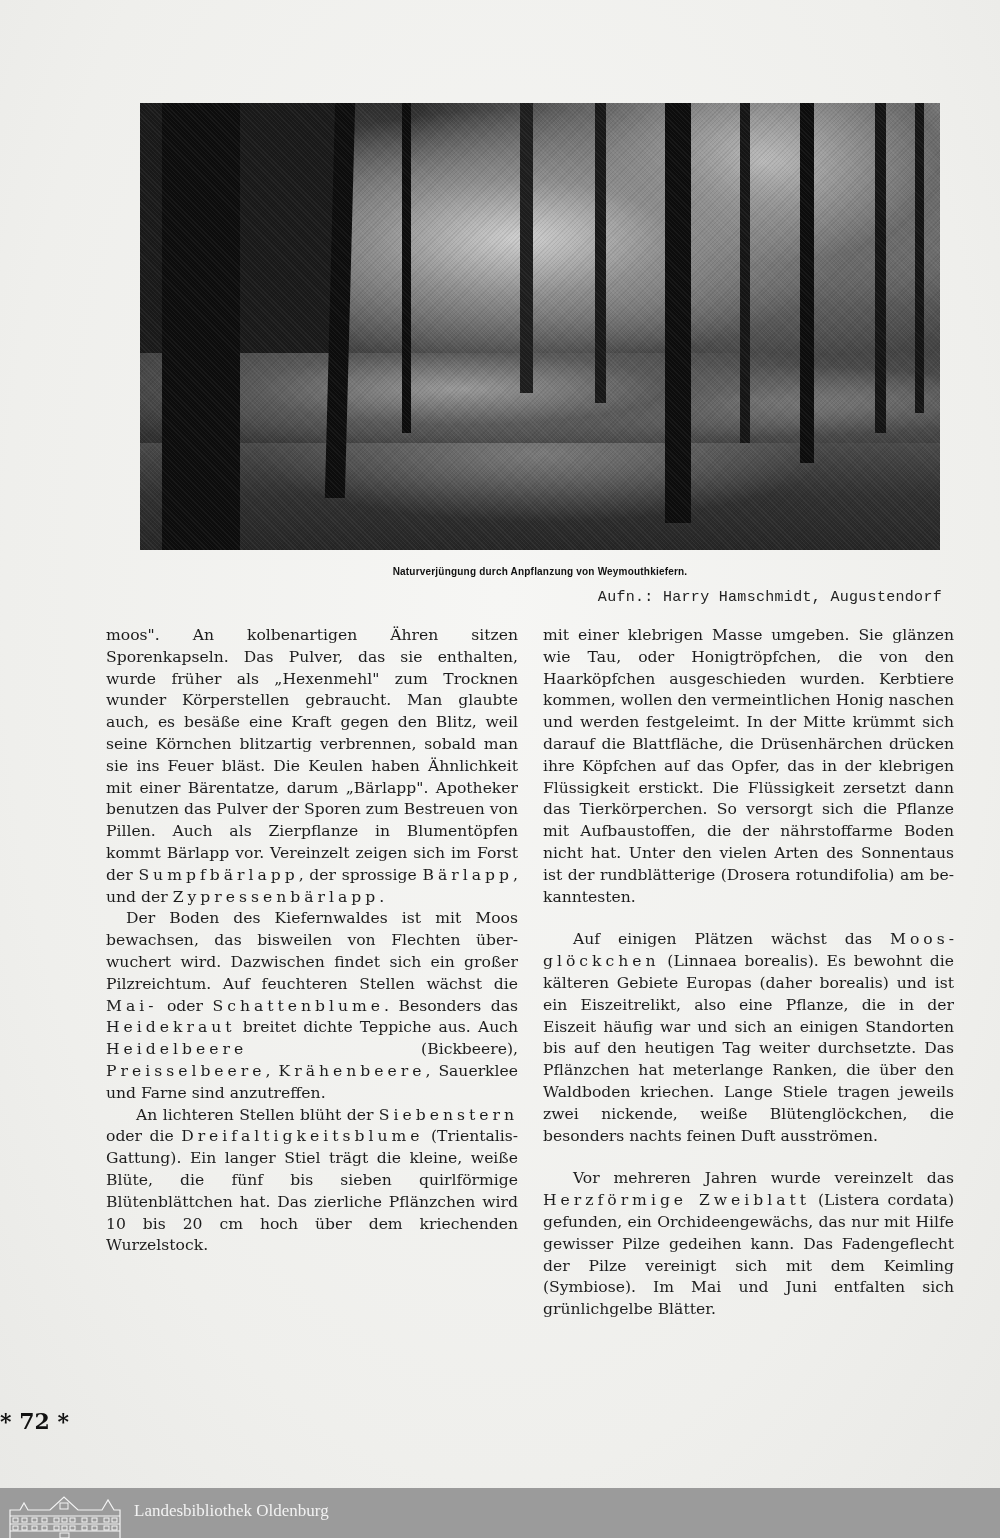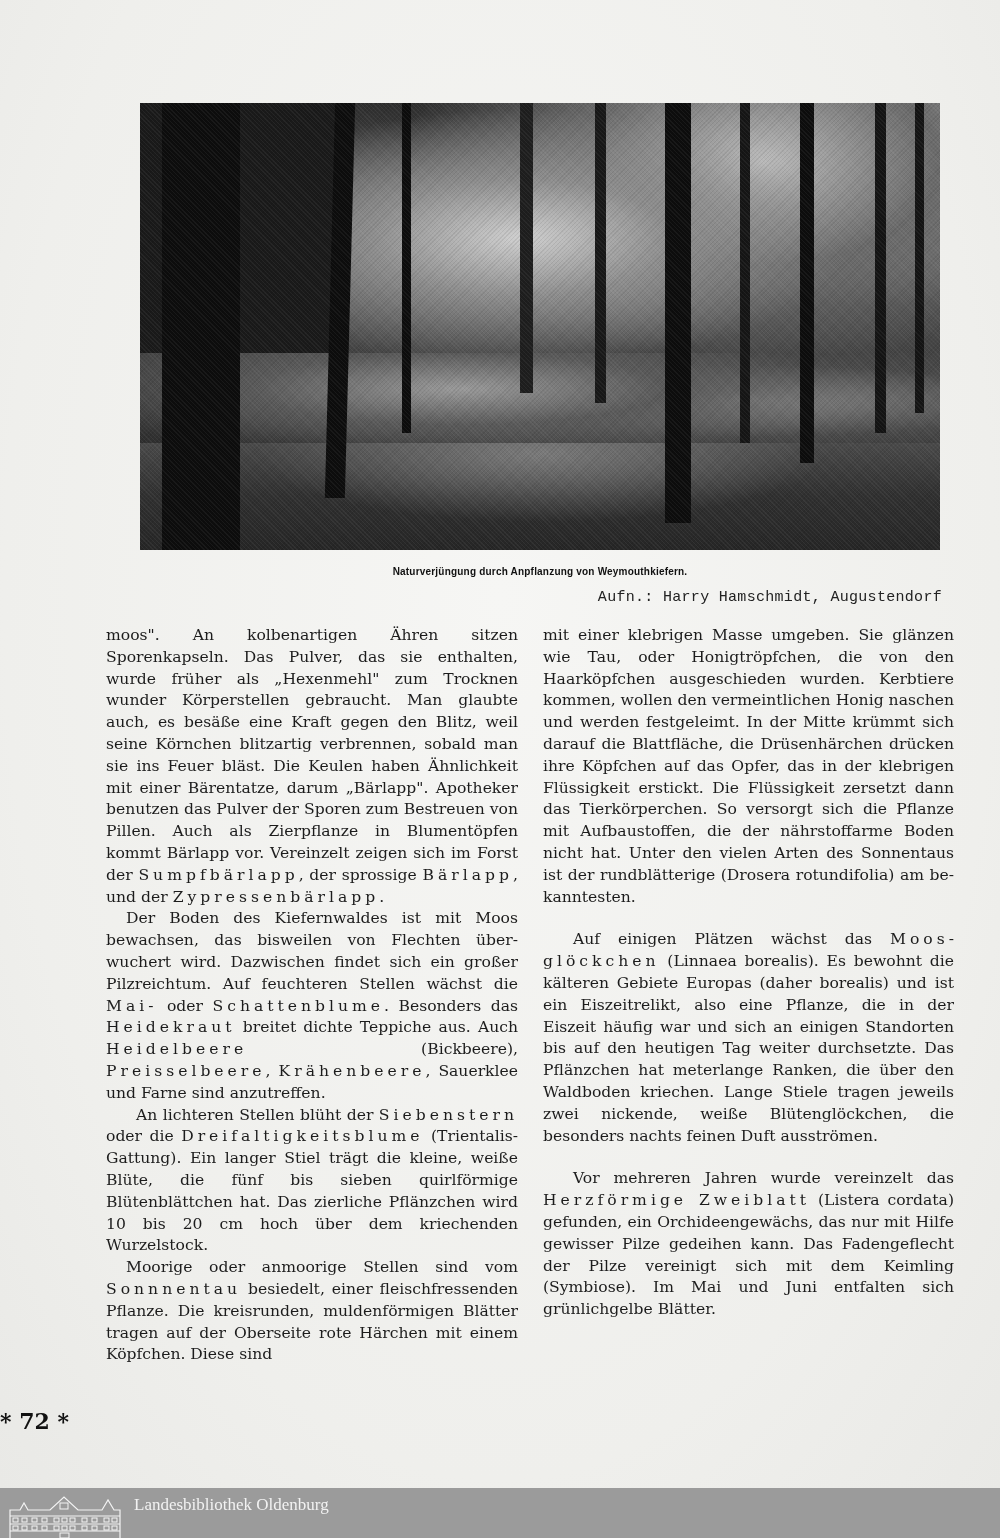--- a/index.html
+++ b/index.html
@@ -73,21 +73,21 @@
       position: absolute; left: 0; width: 1000px; top: 1408px; text-align: left;
       font-family: "DejaVu Serif", serif; font-weight: bold; font-size: 22px; color: #111;
     }
     
     .footer {
       position: absolute; left: 0; top: 1488px; width: 1000px; height: 50px;
       background: #9b9b9b;
     }
     .footer .logo { position: absolute; left: 6px; top: 6px; width: 118px; height: 44px; }
     .footer .lib-name {
-      position: absolute; left: 134px; top: 7px;
+      position: absolute; left: 134px; top: 13px;
       font-family: "Liberation Serif", serif; font-size: 17px; color: #f2f2f2;
     }
   </style>
 </head>
 <body>
 
 <div class="page">
 
   <div class="photo">
     <div class="sky"></div>
@@ -106,21 +106,20 @@
     <div class="grain"></div>
   </div>
 
   <div class="caption">Naturverjüngung durch Anpflanzung von Weymouthkiefern.</div>
   <div class="credit">Aufn.: Harry Hamschmidt, Augustendorf</div>
 
   <div class="col left">
     <p>moos". An kolbenartigen Ähren sitzen Sporenkapseln. Das Pulver, das sie enthalten, wurde früher als „Hexenmehl" zum Trock­nen wunder Körperstellen gebraucht. Man glaubte auch, es besäße eine Kraft gegen den Blitz, weil seine Körnchen blitzartig ver­brennen, sobald man sie ins Feuer bläst. Die Keulen haben Ähnlichkeit mit einer Bären­tatze, darum „Bärlapp". Apotheker benutzen das Pulver der Sporen zum Bestreuen von Pillen. Auch als Zierpflanze in Blumentöpfen kommt Bärlapp vor. Vereinzelt zeigen sich im Forst der <span class="sp">Sumpfbärlapp</span>, der sprossige <span class="sp">Bärlapp</span>, und der <span class="sp">Zypressenbärlapp</span>.</p>
     <p class="indent">Der Boden des Kiefernwaldes ist mit Moos bewachsen, das bisweilen von Flechten über­wuchert wird. Dazwischen findet sich ein großer Pilzreichtum. Auf feuchteren Stellen wächst die <span class="sp">Mai-</span> oder <span class="sp">Schattenblume</span>. Besonders das <span class="sp">Heidekraut</span> breitet dichte Teppiche aus. Auch <span class="sp">Heidelbeere</span> (Bick­beere), <span class="sp">Preisselbeere</span>, <span class="sp">Krähenbeere</span>, Sauerklee und Farne sind anzutreffen.</p>
     <p class="indent" style="text-indent:30px;">An lichteren Stellen blüht der <span class="sp">Sieben­stern</span> oder die <span class="sp">Dreifaltigkeits­blume</span> (Trientalis-Gattung). Ein langer Stiel trägt die kleine, weiße Blüte, die fünf bis sieben quirlförmige Blütenblättchen hat. Das zierliche Pflänzchen wird 10 bis 20 cm hoch über dem kriechenden Wurzelstock.</p>
-    <p class="indent">Moorige oder anmoorige Stellen sind vom <span class="sp">Sonnnentau</span> besiedelt, einer fleisch­fressenden Pflanze. Die kreisrunden, mulden­förmigen Blätter tragen auf der Oberseite rote Härchen mit einem Köpfchen. Diese sind</p>
   </div>
 
   <div class="col right">
     <p>mit einer klebrigen Masse umgeben. Sie glänzen wie Tau, oder Honigtröpfchen, die von den Haarköpfchen ausgeschieden wur­den. Kerbtiere kommen, wollen den ver­meintlichen Honig naschen und werden fest­geleimt. In der Mitte krümmt sich darauf die Blattfläche, die Drüsenhärchen drücken ihre Köpfchen auf das Opfer, das in der klebrigen Flüssigkeit erstickt. Die Flüssigkeit zersetzt dann das Tierkörperchen. So ver­sorgt sich die Pflanze mit Aufbaustoffen, die der nährstoffarme Boden nicht hat. Unter den vielen Arten des Sonnentaus ist der rund­blätterige (Drosera rotundifolia) am be­kanntesten.</p>
     <p class="indent gap" style="text-indent:30px;">Auf einigen Plätzen wächst das <span class="sp">Moos­glöckchen</span> (Linnaea borealis). Es be­wohnt die kälteren Gebiete Europas (daher borealis) und ist ein Eiszeitrelikt, also eine Pflanze, die in der Eiszeit häufig war und sich an einigen Standorten bis auf den heu­tigen Tag weiter durchsetzte. Das Pflänz­chen hat meterlange Ranken, die über den Waldboden kriechen. Lange Stiele tragen jeweils zwei nickende, weiße Blütenglöck­chen, die besonders nachts feinen Duft aus­strömen.</p>
     <p class="indent gap" style="text-indent:30px;">Vor mehreren Jahren wurde vereinzelt das <span class="sp">Herzförmige Zweiblatt</span> (Listera cordata) gefunden, ein Orchideengewächs, das nur mit Hilfe gewisser Pilze gedeihen kann. Das Fadengeflecht der Pilze vereinigt sich mit dem Keimling (Symbiose). Im Mai und Juni entfalten sich grünlichgelbe Blätter.</p>
   </div>
 
   <div class="page-number">* 72 *</div>
 </div>

